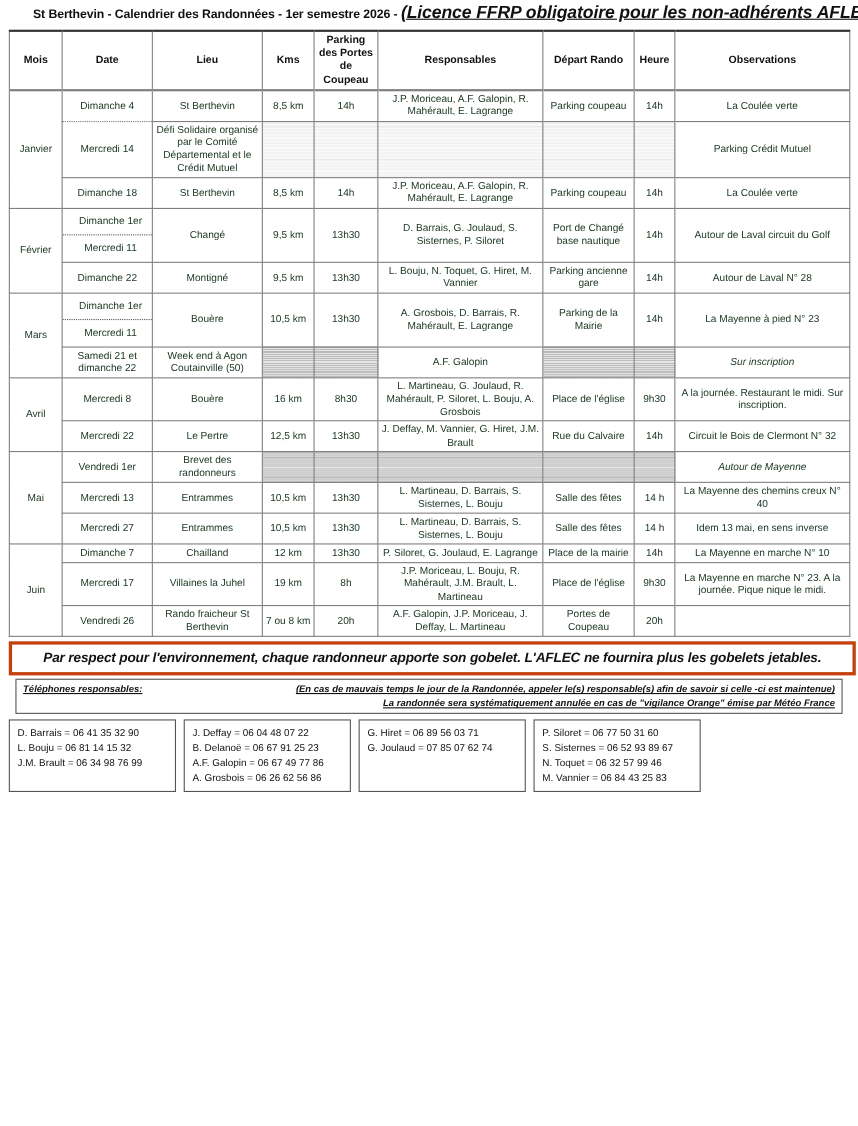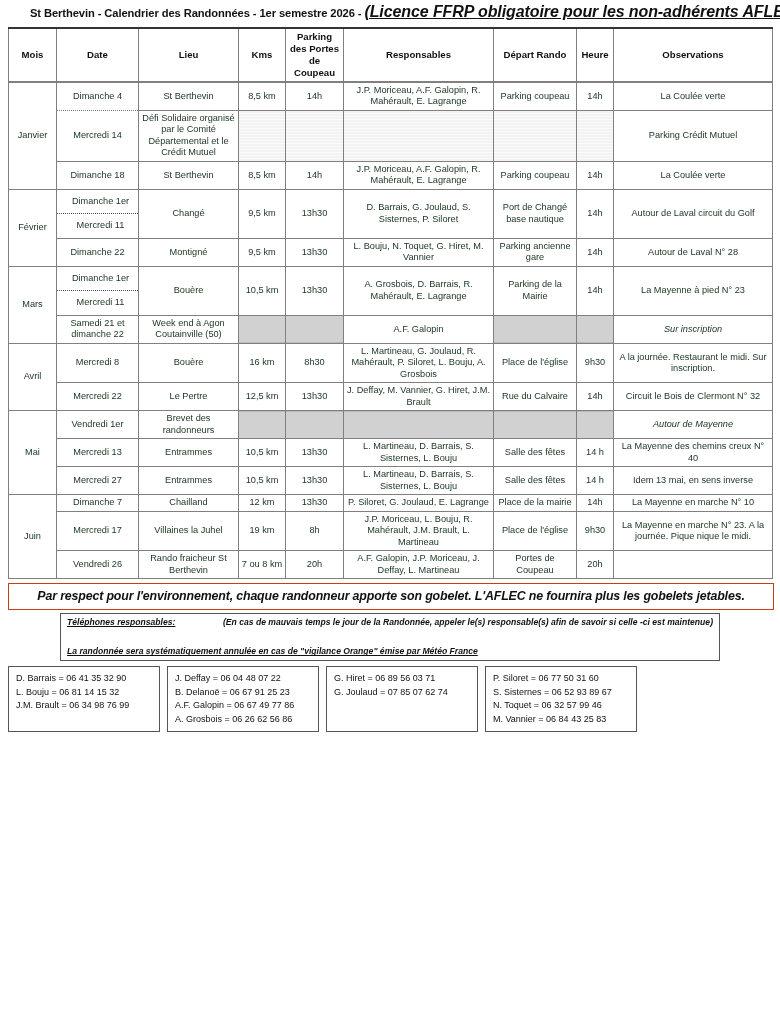--- a/index.html
+++ b/index.html
@@ -84,46 +84,46 @@
   .hatch-light{
     background-image:repeating-linear-gradient(
        0deg,#ececec 0px,#ececec 1px,#fafafa 1px,#fafafa 3px),
       repeating-linear-gradient(
        90deg,#ececec 0px,#ececec 1px,transparent 1px,transparent 3px);
   }
 
   
   .banner{
     width:764px;margin:4px auto 0;
-    border:1px solid #c2410c;
+    border:3px solid #c2410c;
     text-align:center;
     font-style:italic;font-weight:bold;
     font-size:12.4px;color:#111;
     padding:5px 0 6px;
     letter-spacing:-0.15px;
   }
   .notice{
-    width:660px;margin:3px auto 0;
+    width:752px;margin:3px auto 0;
     border:1px solid #555;
     padding:3px 6px 4px;
     box-sizing:border-box;
   }
   .notice .line1{
     display:flex;align-items:baseline;font-size:8.6px;font-style:italic;
   }
   .notice .tel{
     font-weight:bold;text-decoration:underline;color:#111;white-space:nowrap;
   }
   .notice .weather{
-    margin-left:auto;color:#111;white-space:nowrap;
+    margin-left:auto;text-decoration:underline;color:#111;white-space:nowrap;
     font-weight:bold;
   }
   .notice .line2{
-    text-align:left;font-size:8.6px;font-style:italic;
-    text-decoration:underline;color:#111;margin-top:19px;font-weight:bold;
+    text-align:right;font-size:8.6px;font-style:italic;
+    text-decoration:underline;color:#111;margin-top:3px;font-weight:bold;
   }
 
   .phones{
     width:764px;margin:5px auto 12px;
     display:flex;gap:7px;
   }
   .pbox{
     border:1px solid #555;
     padding:5px 5px 5px 7px;
     font-size:9px;line-height:1.5;

